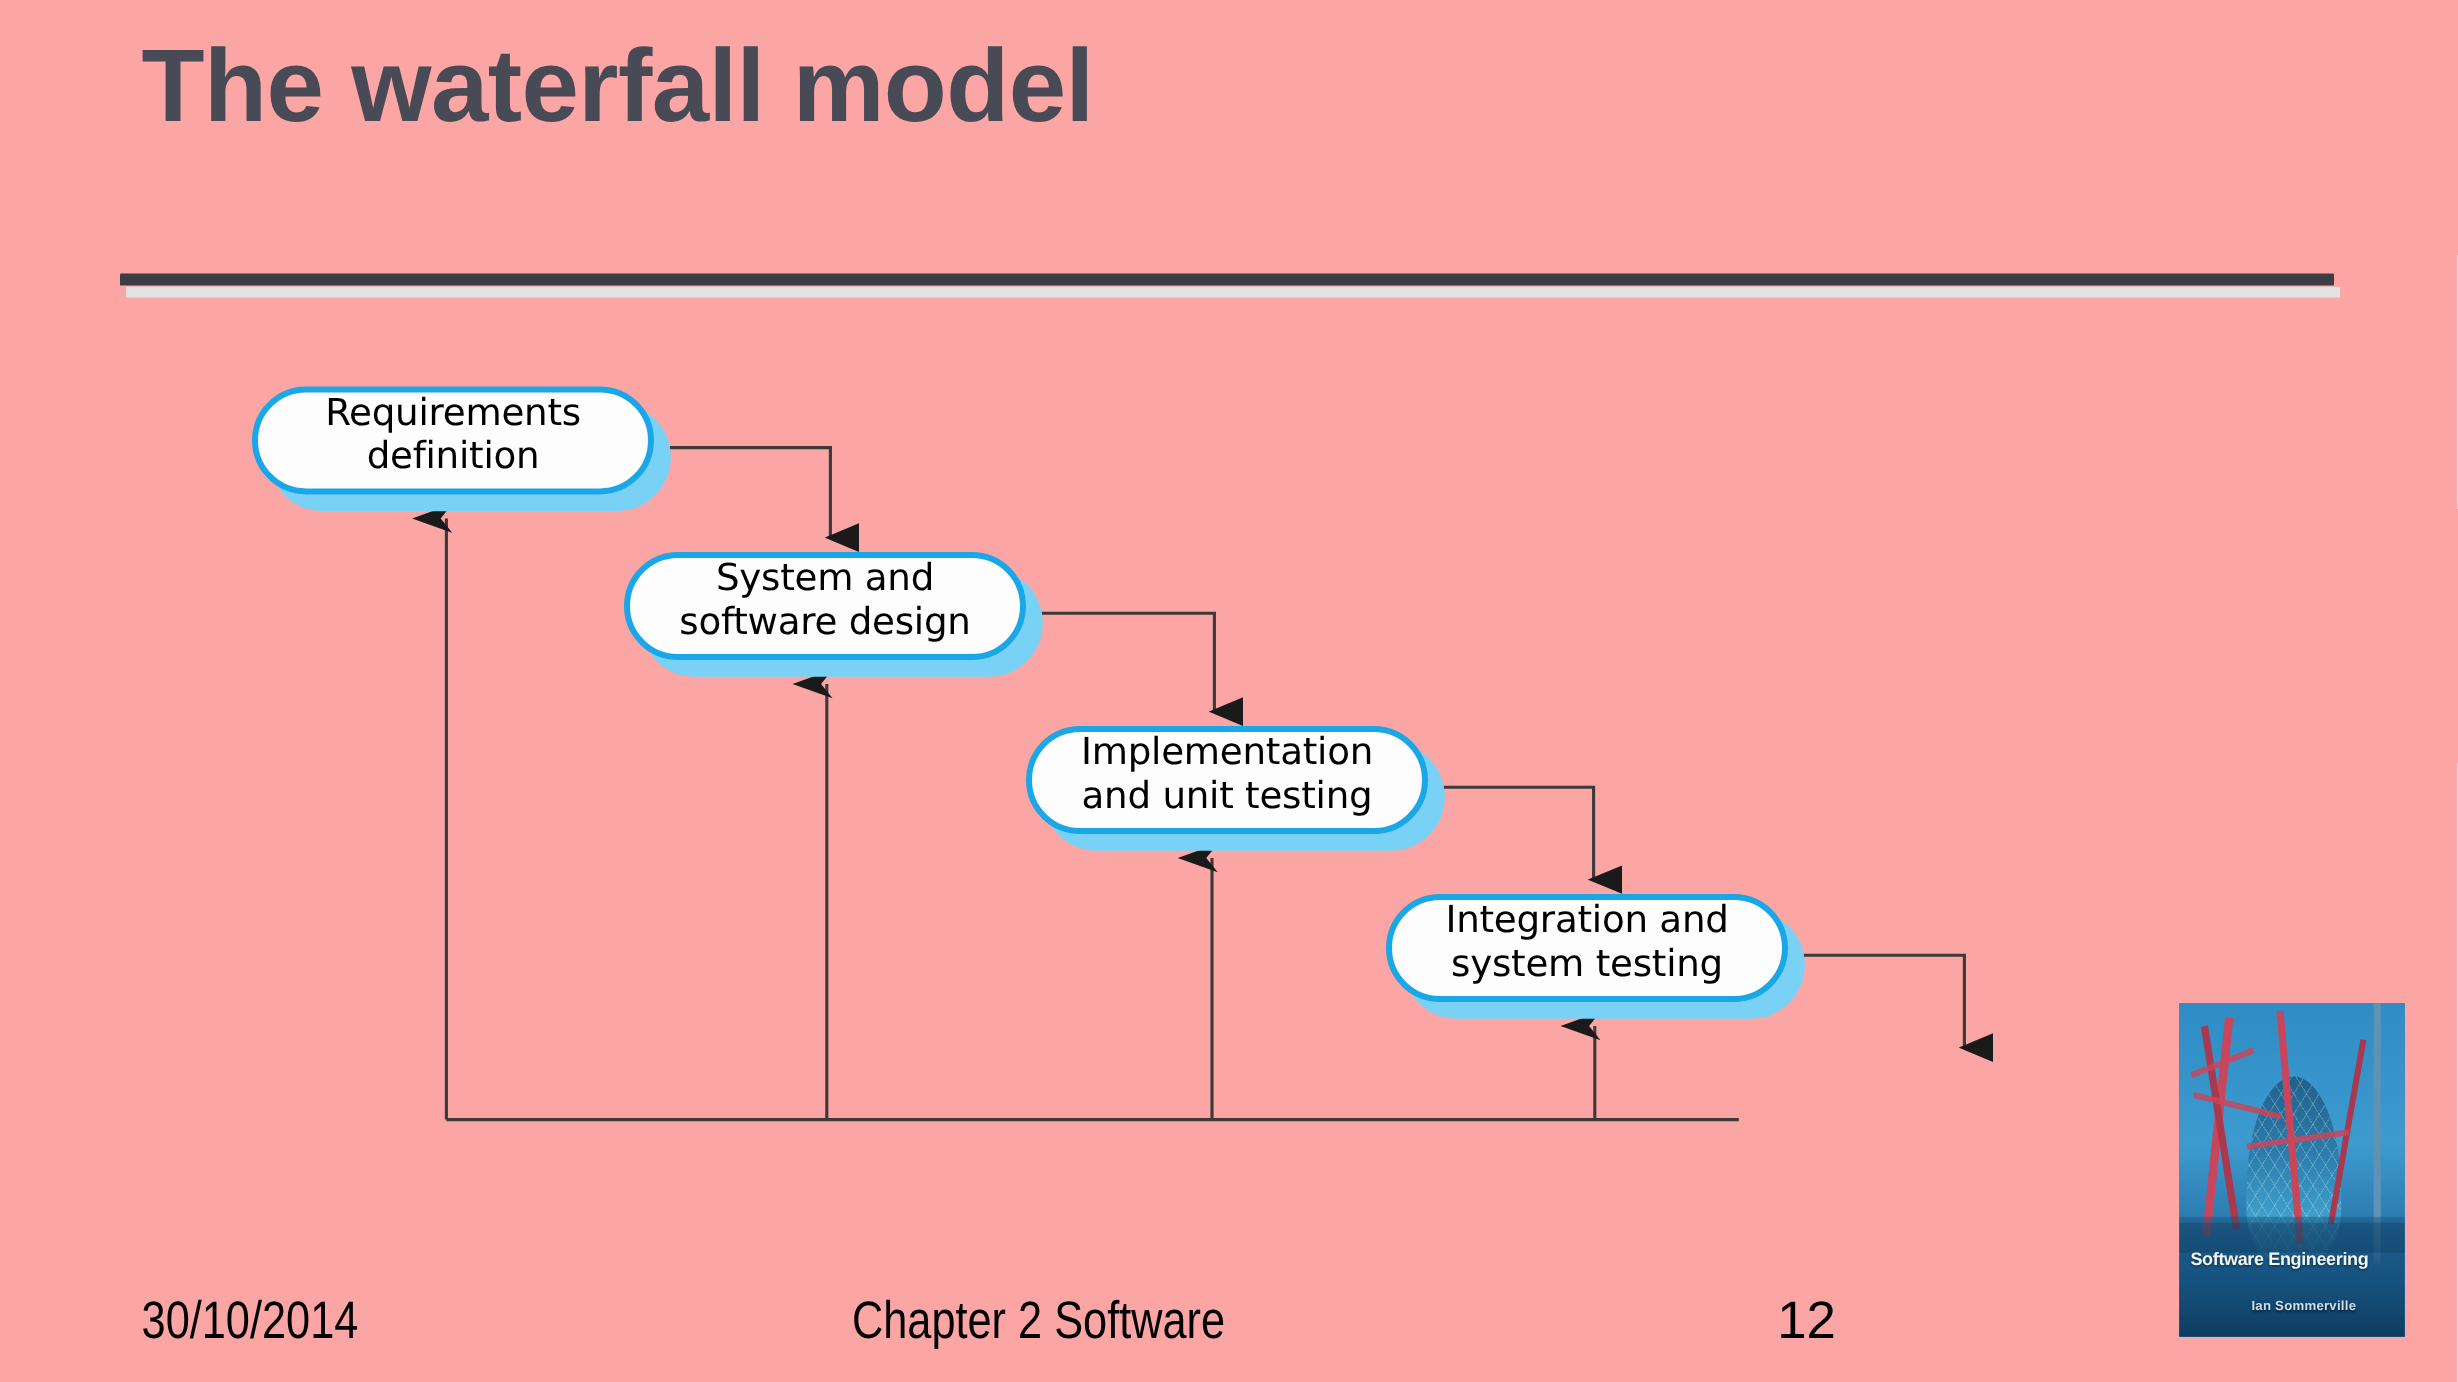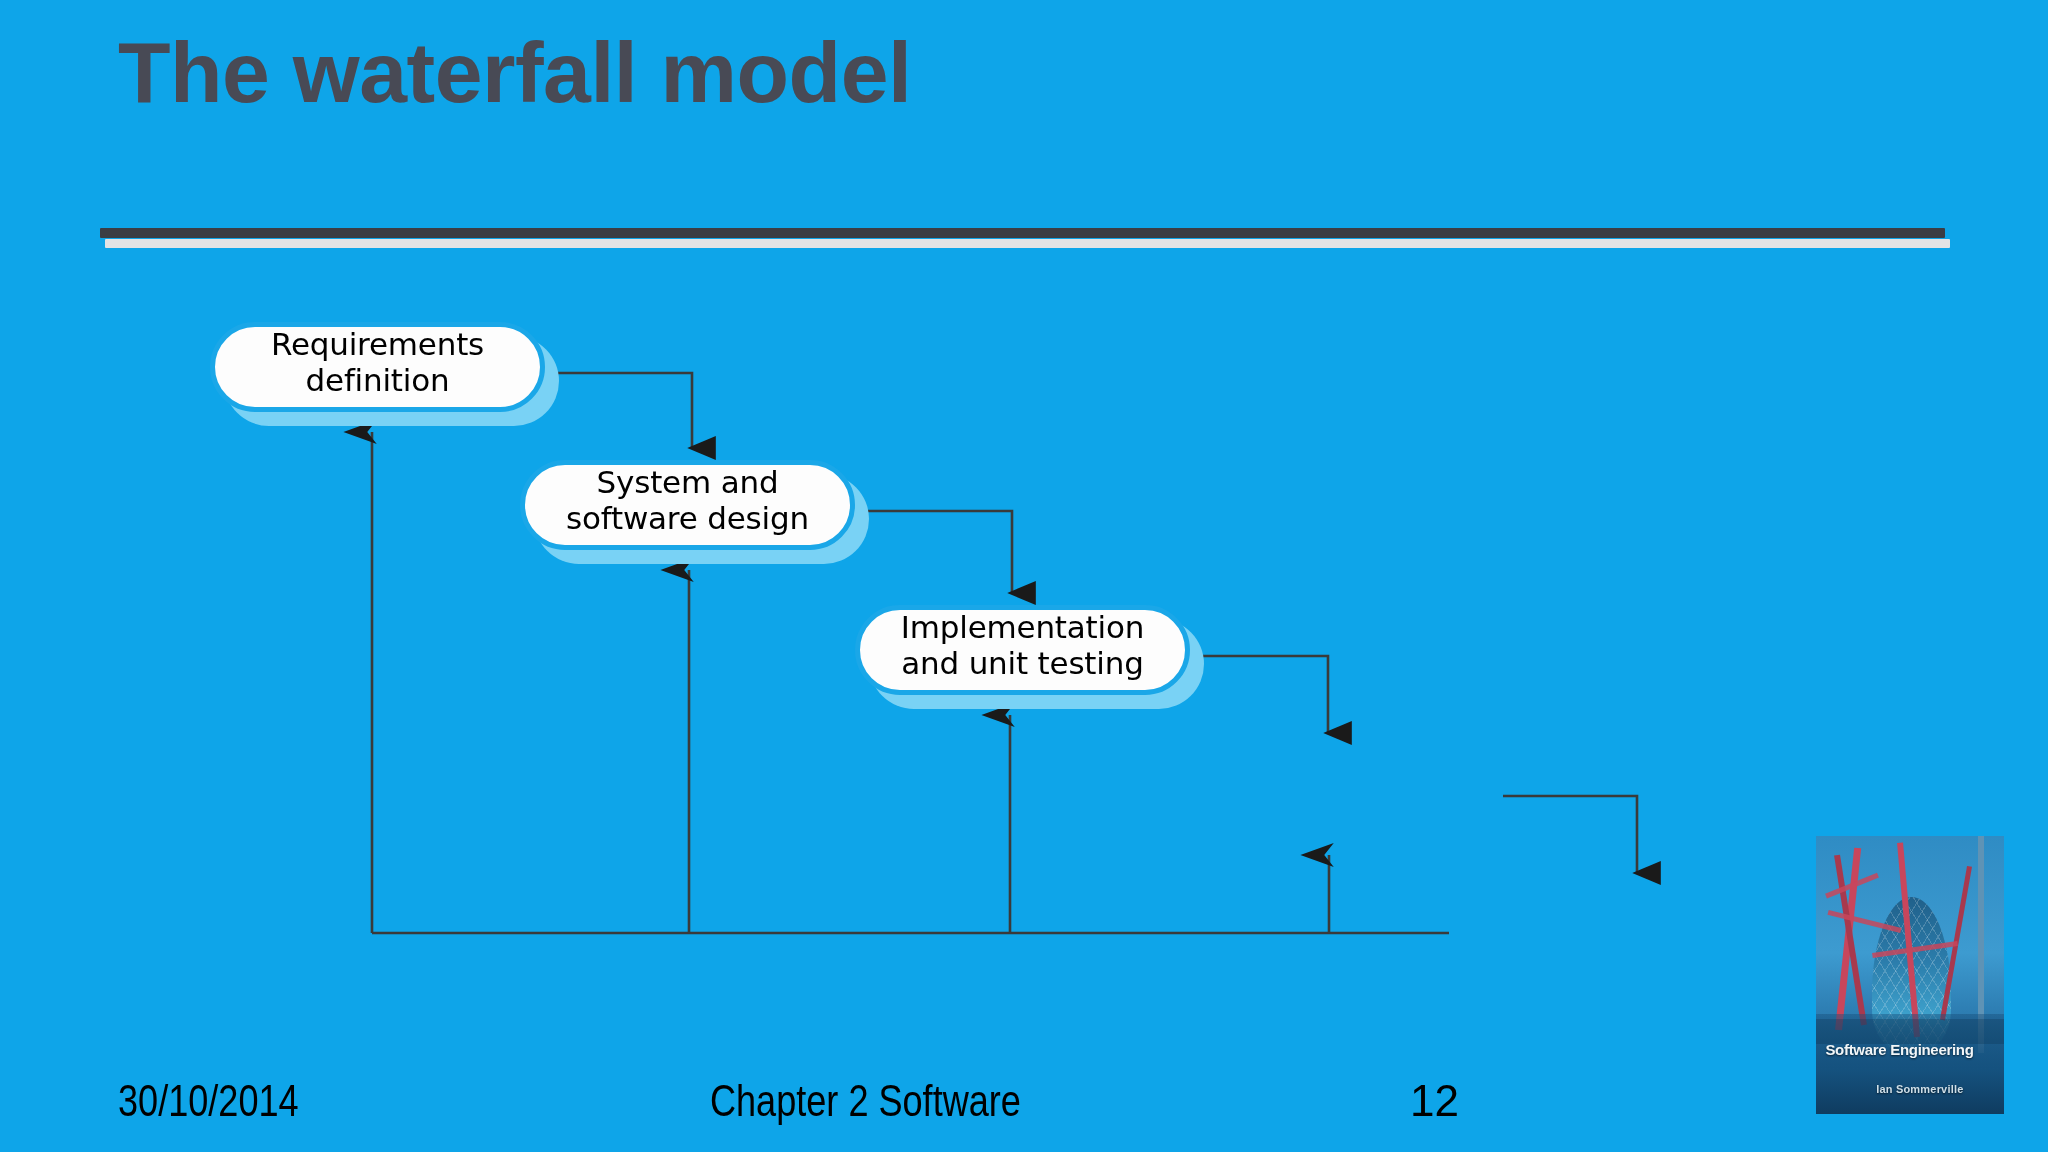--- a/index.html
+++ b/index.html
@@ -7,21 +7,21 @@
     padding: 0;
     background: #ffffff;
   }
   body {
     font-family: "Liberation Sans", sans-serif;
   }
   #slide {
     position: relative;
     width: 2048px;
     height: 1152px;
-    background: #0ea5e9;
+    background: #fca5a5;
     overflow: hidden;
   }
 
   
   #slide-title {
     position: absolute;
     left: 118px;
     top: 26px;
     font-family: "Liberation Sans", sans-serif;
     font-weight: bold;
@@ -116,21 +116,21 @@
     font-size: 44px;
     color: #000000;
     white-space: nowrap;
     transform: scaleX(0.82);
     transform-origin: left center;
   }
   #footer-date { left: 118px; top: 1076px; }
   #footer-chapter { left: 710px; top: 1076px; }
   #footer-page {
     position: absolute;
-    left: 1410px;
+    left: 1481px;
     top: 1076px;
     font-family: "Liberation Sans", sans-serif;
     font-size: 44px;
     color: #000000;
     white-space: nowrap;
   }
 
   
   #book-cover {
     position: absolute;
@@ -265,20 +265,27 @@
     </div>
 
     <div class="stage" style="left:855px; top:605px; width:335px; height:90px;">
       <div class="stage-shadow"></div>
       <div class="stage-body">
         <span class="stage-label">Implementation
 and unit testing</span>
       </div>
     </div>
 
+    <div class="stage" style="left:1155px; top:745px; width:335px; height:90px;">
+      <div class="stage-shadow"></div>
+      <div class="stage-body">
+        <span class="stage-label">Integration and
+system testing</span>
+      </div>
+    </div>
 
 
   </div>
 
   <div class="footer-text" id="footer-date">30/10/2014</div>
   <div class="footer-text" id="footer-chapter">Chapter 2 Software</div>
   <div id="footer-page">12</div>
 
   <div id="book-cover">
     <div class="cover-sky"></div>

